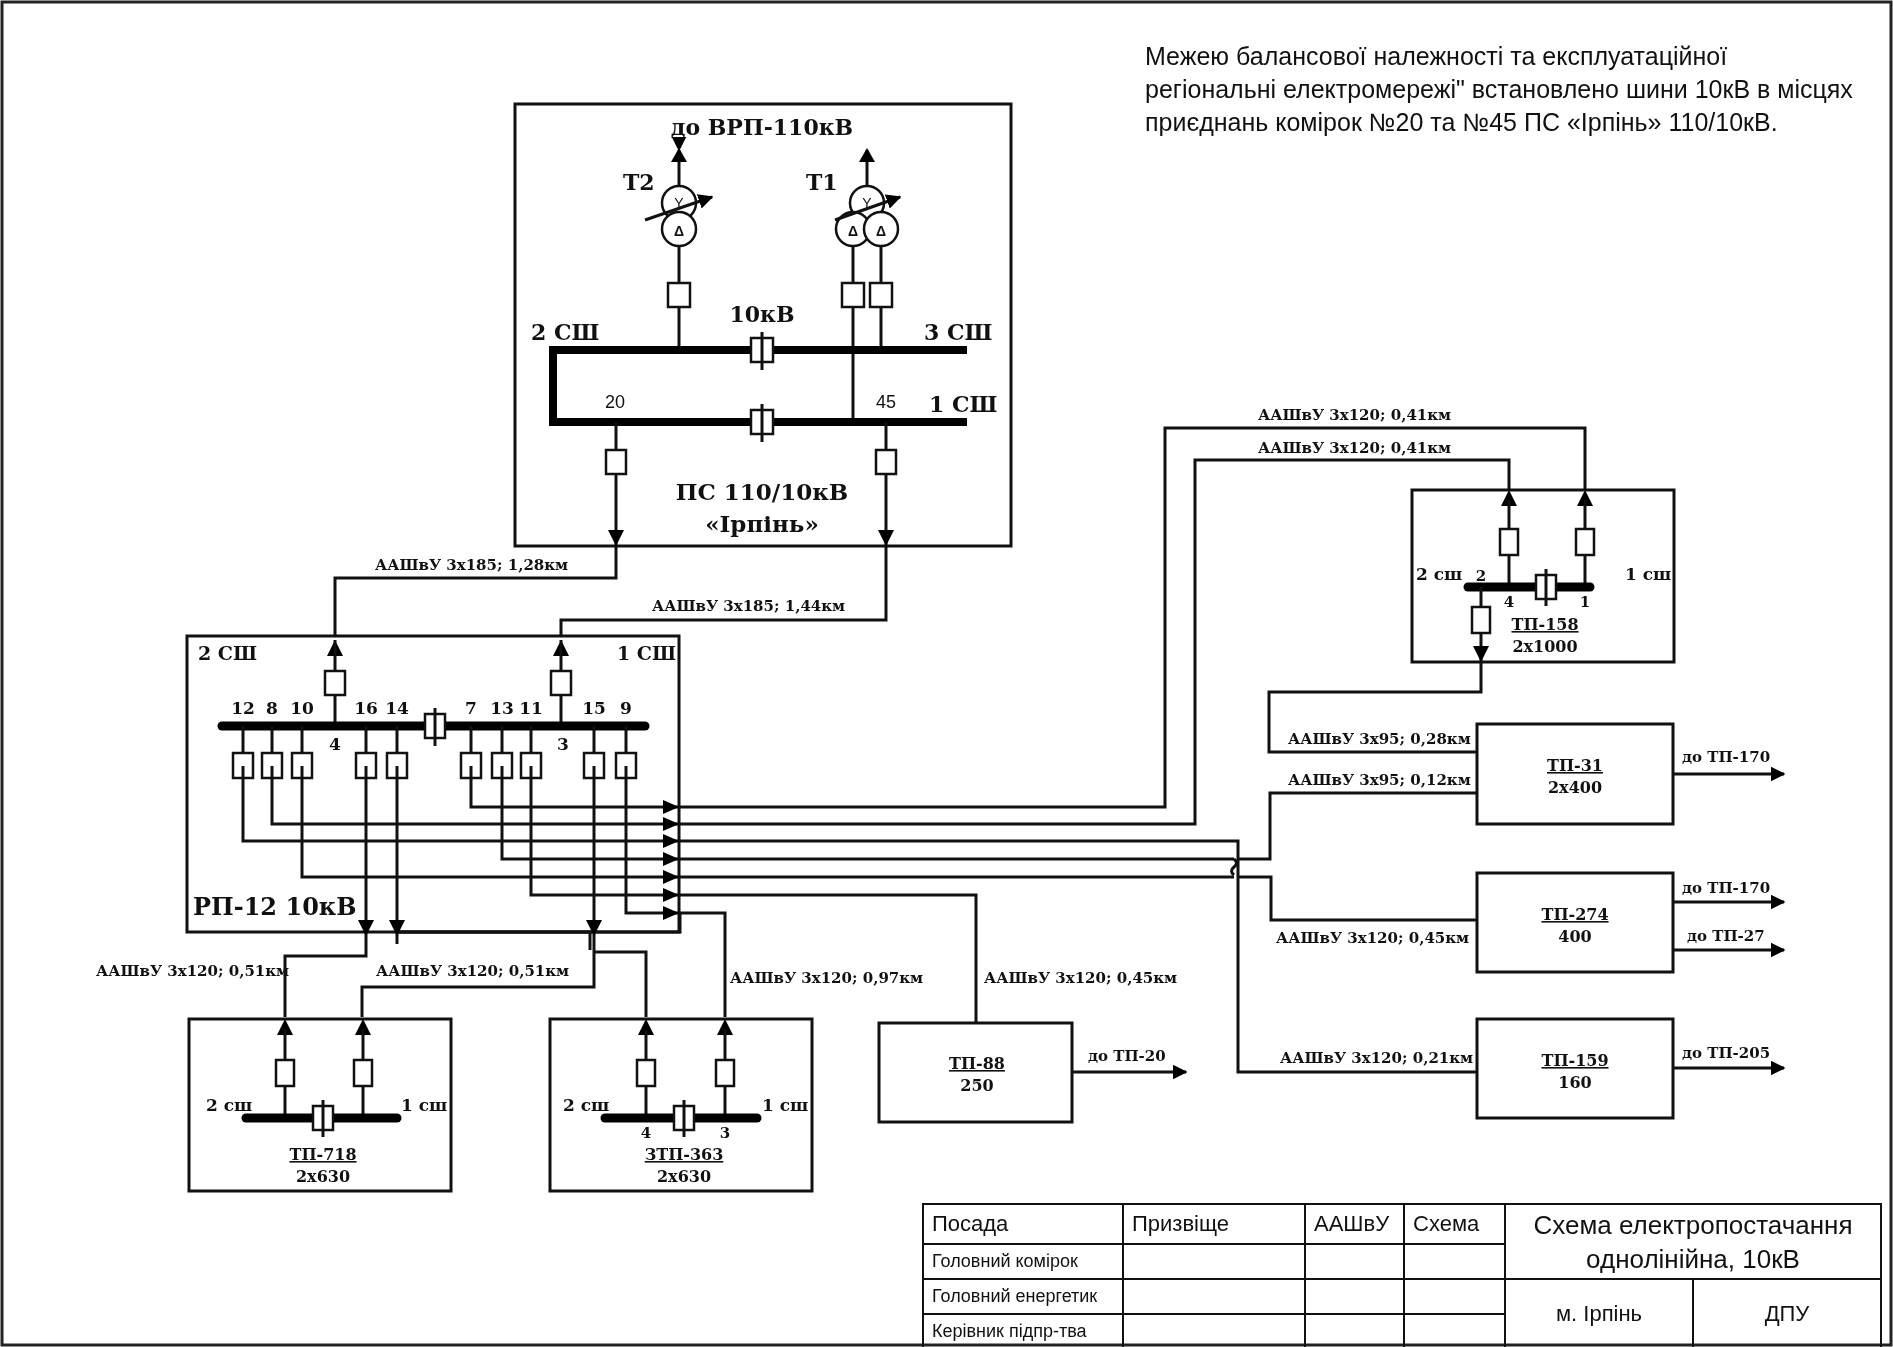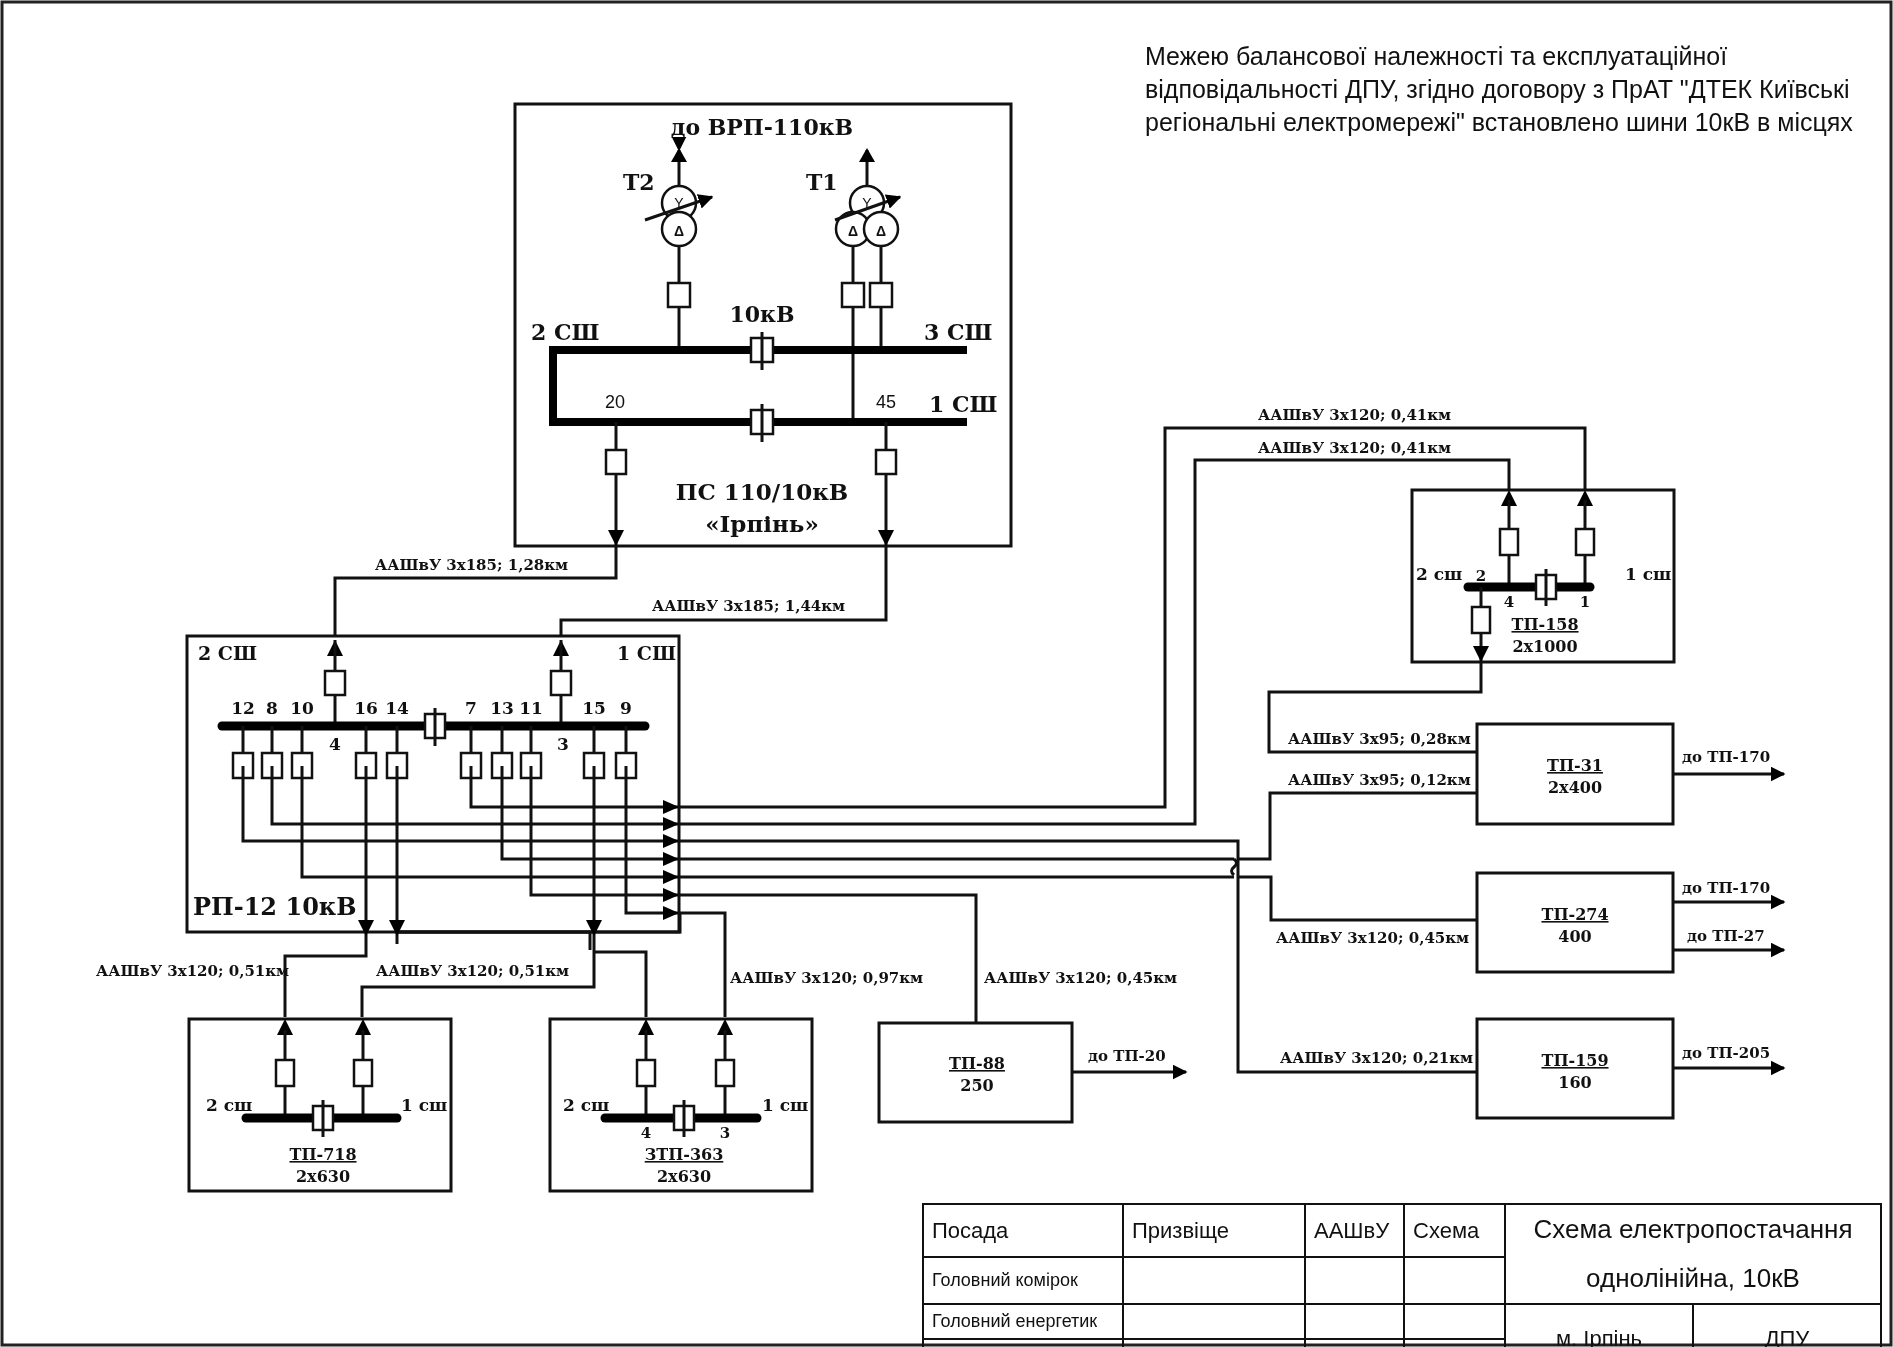--- a/index.html
+++ b/index.html
@@ -9,21 +9,21 @@
   .bus{stroke:#000;stroke-width:9;stroke-linecap:round;fill:none;}
   .box{stroke:#111;stroke-width:3;fill:#fff;}
   .sw{stroke:#111;stroke-width:2.5;fill:#fff;}
   .lbl{font-family:"DejaVu Serif",serif;font-weight:bold;fill:#111;}
   .sans{font-family:"Liberation Sans",sans-serif;fill:#111;}
   .note{position:absolute;left:1145px;top:40px;width:740px;font-family:"Liberation Sans",sans-serif;font-size:25px;line-height:33px;color:#111;}
   .note div{white-space:nowrap;}
   table.stamp{position:absolute;left:922px;top:1203px;border-collapse:collapse;font-family:"Liberation Sans",sans-serif;color:#111;}
   table.stamp td{border:2.5px solid #111;padding:0 8px;height:33px;font-size:18px;}
   table.stamp td.hd{font-size:22px;height:38px;}
-  table.stamp td.title{font-size:26px;text-align:center;line-height:49px;}
+  table.stamp td.title{font-size:26px;text-align:center;line-height:34px;}
   table.stamp td.big{font-size:22px;text-align:center;}
 </style>
 </head>
 <body>
 
 <div id="canvas">
 <svg width="1893" height="1347" viewBox="0 0 1893 1347">
   <defs>
     <marker id="ar" viewBox="0 0 10 10" refX="9" refY="5" markerWidth="5" markerHeight="5" orient="auto">
       <path d="M0,0 L10,5 L0,10 z" fill="#000"></path>
@@ -282,22 +282,22 @@
     <text class="lbl" x="762" y="1111" font-size="17">1 сш</text>
     <text class="lbl" x="646" y="1138" font-size="15" text-anchor="middle">4</text>
     <text class="lbl" x="725" y="1138" font-size="15" text-anchor="middle">3</text>
     <text class="lbl" x="684" y="1160" font-size="16" text-anchor="middle" text-decoration="underline">ЗТП-363</text>
     <text class="lbl" x="684" y="1182" font-size="16" text-anchor="middle">2х630</text>
   </g>
 </svg>
 
 <div class="note">
   <div>Межею балансової належності та експлуатаційної</div>
-  <div>відповідальності ДПУ, згідно договору з ПрАТ "ДТЕК Київські</div>
   <div>регіональні електромережі" встановлено шини 10кВ в місцях</div>
+  <div>приєднань комірок №20 та №45 ПС «Ірпінь» 110/10кВ.</div>
 </div>
 
 <table class="stamp">
   <tbody>
         <tr>
     <td class="hd" style="width:182px">Посада</td>
     <td class="hd" style="width:164px">Призвіще</td>
     <td class="hd" style="width:81px">ААШвУ</td>
     <td class="hd" style="width:83px">Схема</td>
     <td class="title" colspan="2" rowspan="2" style="width:340px">Схема електропостачання однолінійна, 10кВ</td>

